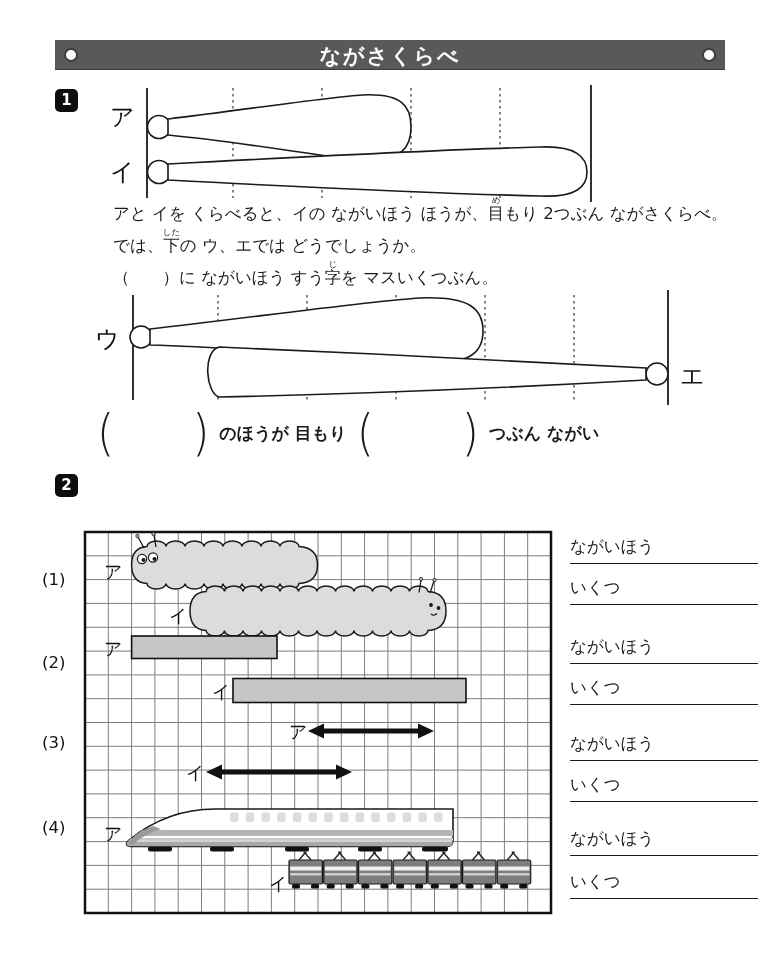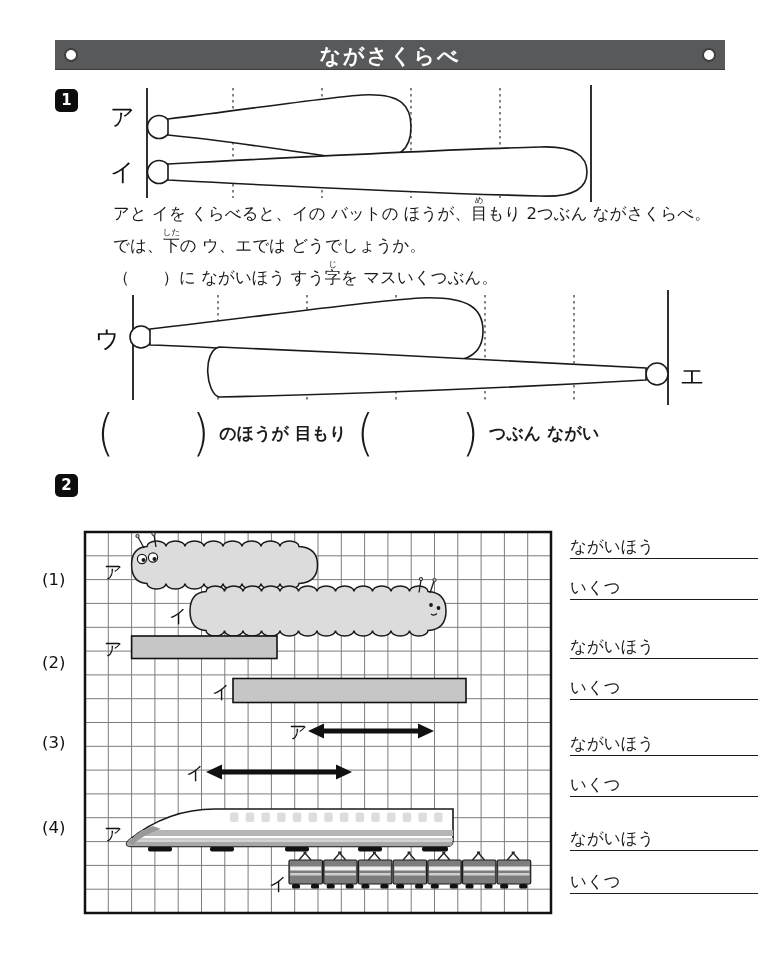--- a/index.html
+++ b/index.html
@@ -19,21 +19,21 @@
   
   .textblock{position:absolute;left:113px;top:196px;width:620px;font-size:16.5px;line-height:28px;}
   .textblock ruby rt{font-size:8.5px;letter-spacing:0;}
   .prompt2{position:absolute;left:85px;top:475px;width:660px;font-size:16.5px;}
   
   .fillrow{position:absolute;left:97px;top:406px;height:54px;display:flex;align-items:center;font-size:17px;}
   .bigparen{font-size:44px;font-weight:200;transform:scaleY(1.12);line-height:54px;}
   .psp1{display:inline-block;width:78px;} .psp2{display:inline-block;width:88px;}
   .ftxt{margin:0 10px;font-weight:bold;}
   
-  .ans{position:absolute;left:570px;width:188px;font-size:16.5px;
+  .ans{position:absolute;left:570px;width:188px;font-size:16.5px;padding-bottom:5px;
        border-bottom:1.6px solid #1a1a1a;}
   svg{position:absolute;}
   svg text{font-family:"DejaVu Sans","Liberation Sans",sans-serif;fill:#111;}
 </style>
 </head>
 <body>
 
 <div id="page">
 
   <div class="titlebar">
@@ -59,21 +59,21 @@
     </g>
     <g>
       <circle cx="119" cy="92" r="11.5" fill="#fff" stroke="#1a1a1a" stroke-width="1.6"></circle>
       <path d="M128,84 C260,77 420,69 500,67 C536,65.5 547,77 547,92 C547,107 536,117.5 500,116 C420,114 260,107 128,100 Z" fill="#fff" stroke="#1a1a1a" stroke-width="1.6"></path>
     </g>
     <text x="70" y="45" font-size="24">ア</text>
     <text x="70" y="100" font-size="24">イ</text>
   </svg>
 
   <div class="textblock">
-    <div><span>アと イを くらべると、イの バットの ほうが、</span><ruby><span>目</span><rt>め</rt></ruby><span>もり 2つぶん ながさくらべ。</span></div>
+    <div><span>アと イを くらべると、イの ながいほう ほうが、</span><ruby><span>目</span><rt>め</rt></ruby><span>もり 2つぶん ながさくらべ。</span></div>
     <div><span>では、</span><ruby><span>下</span><rt>した</rt></ruby><span>の ウ、エでは どうでしょうか。</span></div>
     <div><span>（　　）に ながいほう すう</span><ruby><span>字</span><rt>じ</rt></ruby><span>を マスいくつぶん。</span></div>
   </div>
 
   <svg style="left:40px;top:285px;" width="700" height="125" viewBox="0 0 700 125">
     <g stroke="#333" stroke-width="1.2" stroke-dasharray="2.5,3.5">
       <line x1="178" y1="10" x2="178" y2="115"></line>
         <line x1="267" y1="10" x2="267" y2="115"></line>
       <line x1="356" y1="10" x2="356" y2="115"></line>
         <line x1="445" y1="10" x2="445" y2="115"></line>

